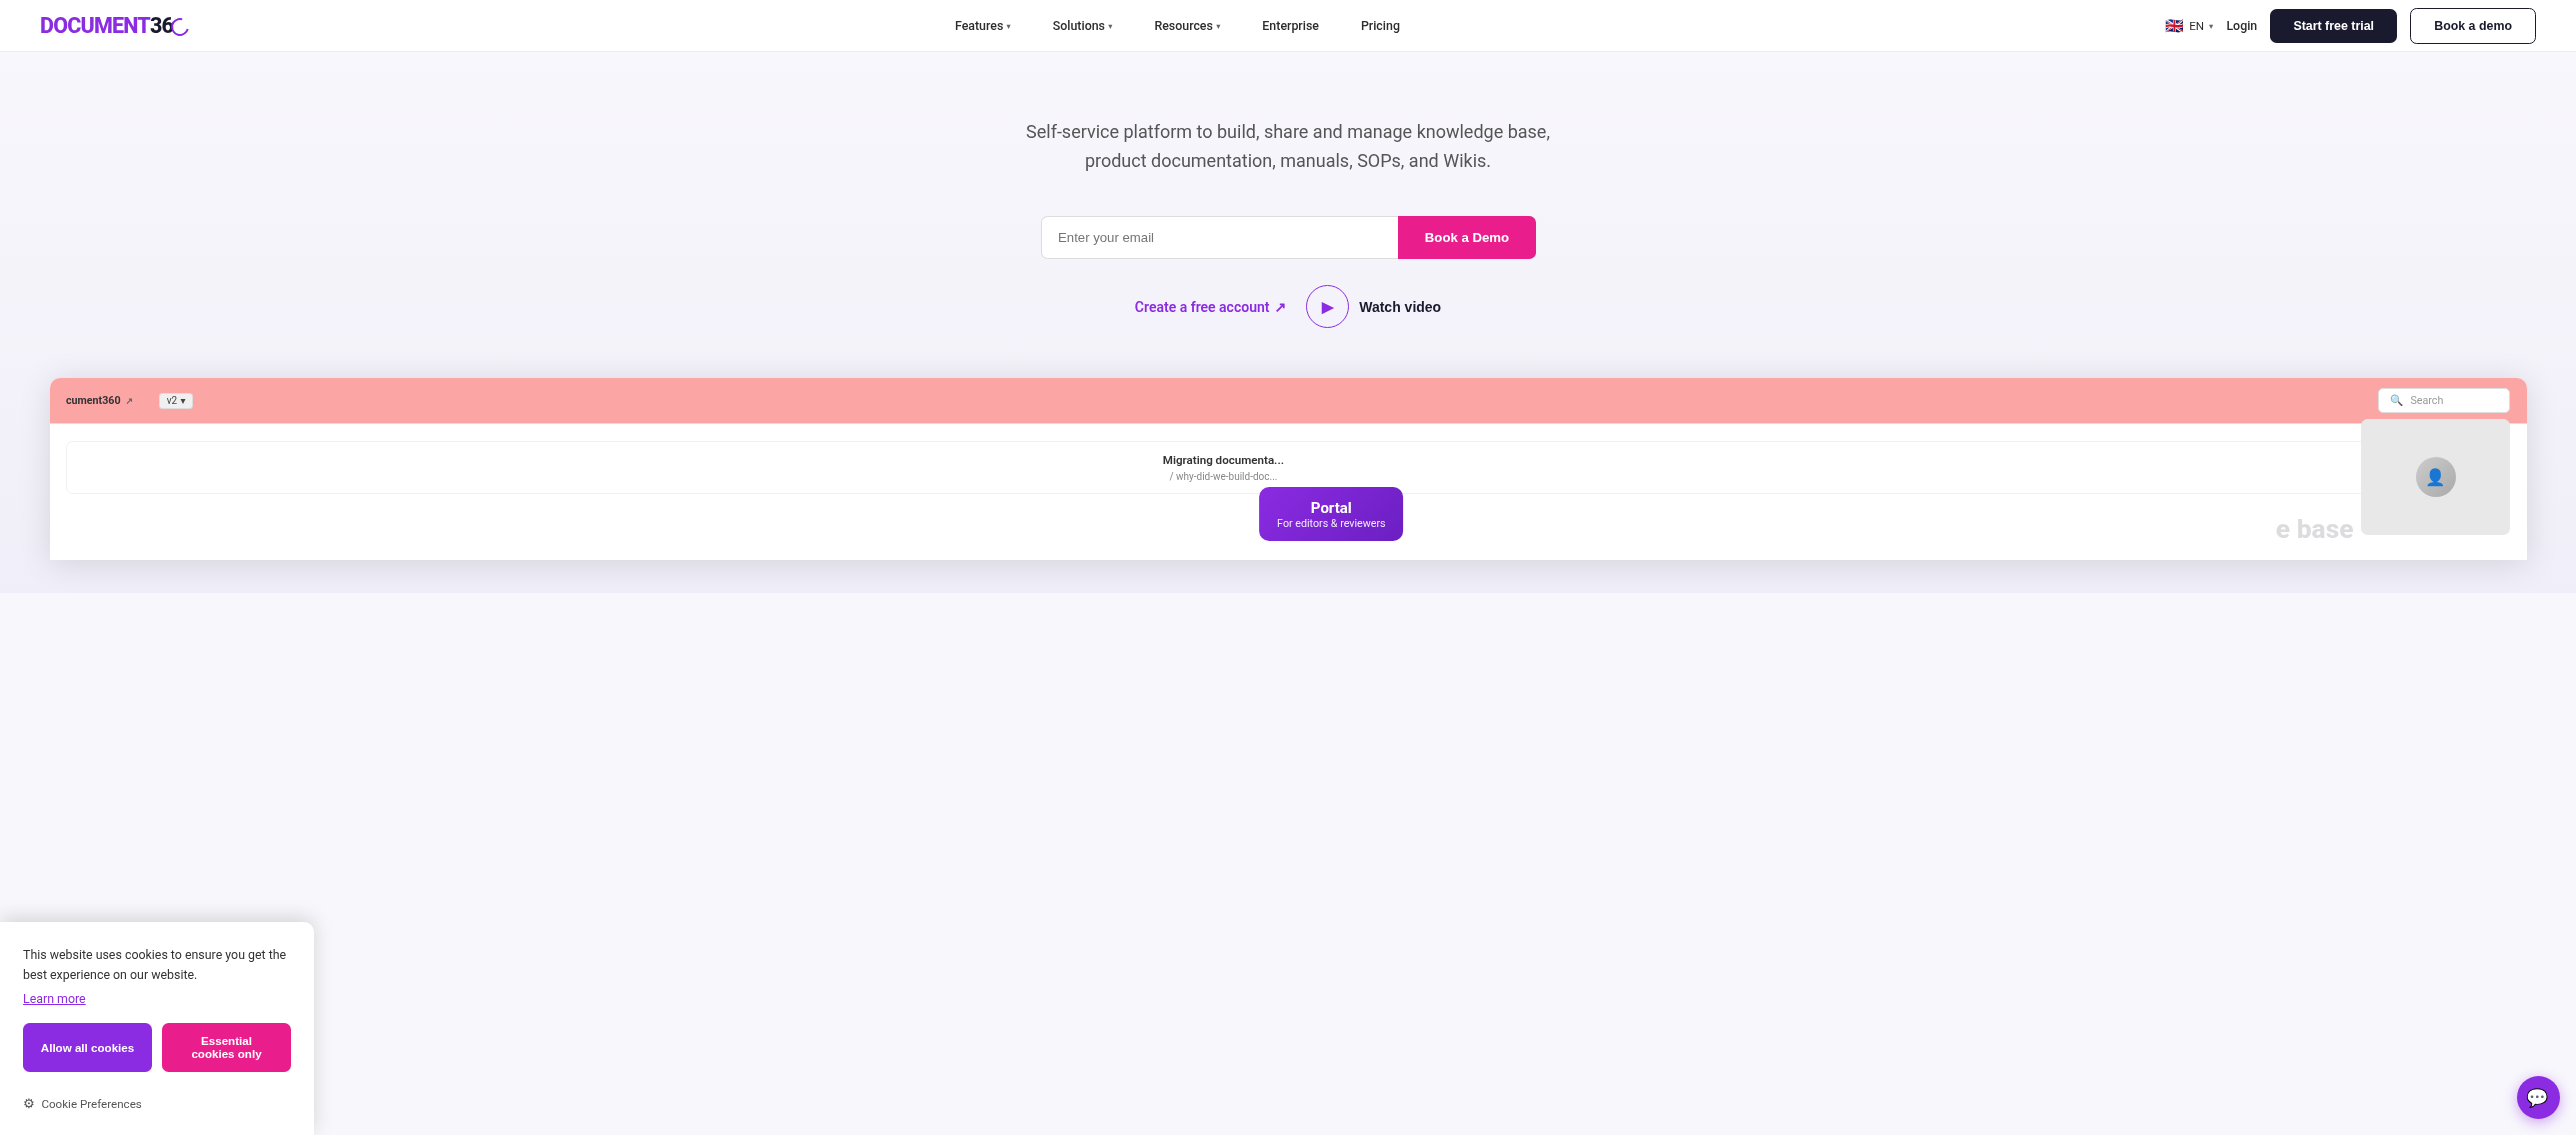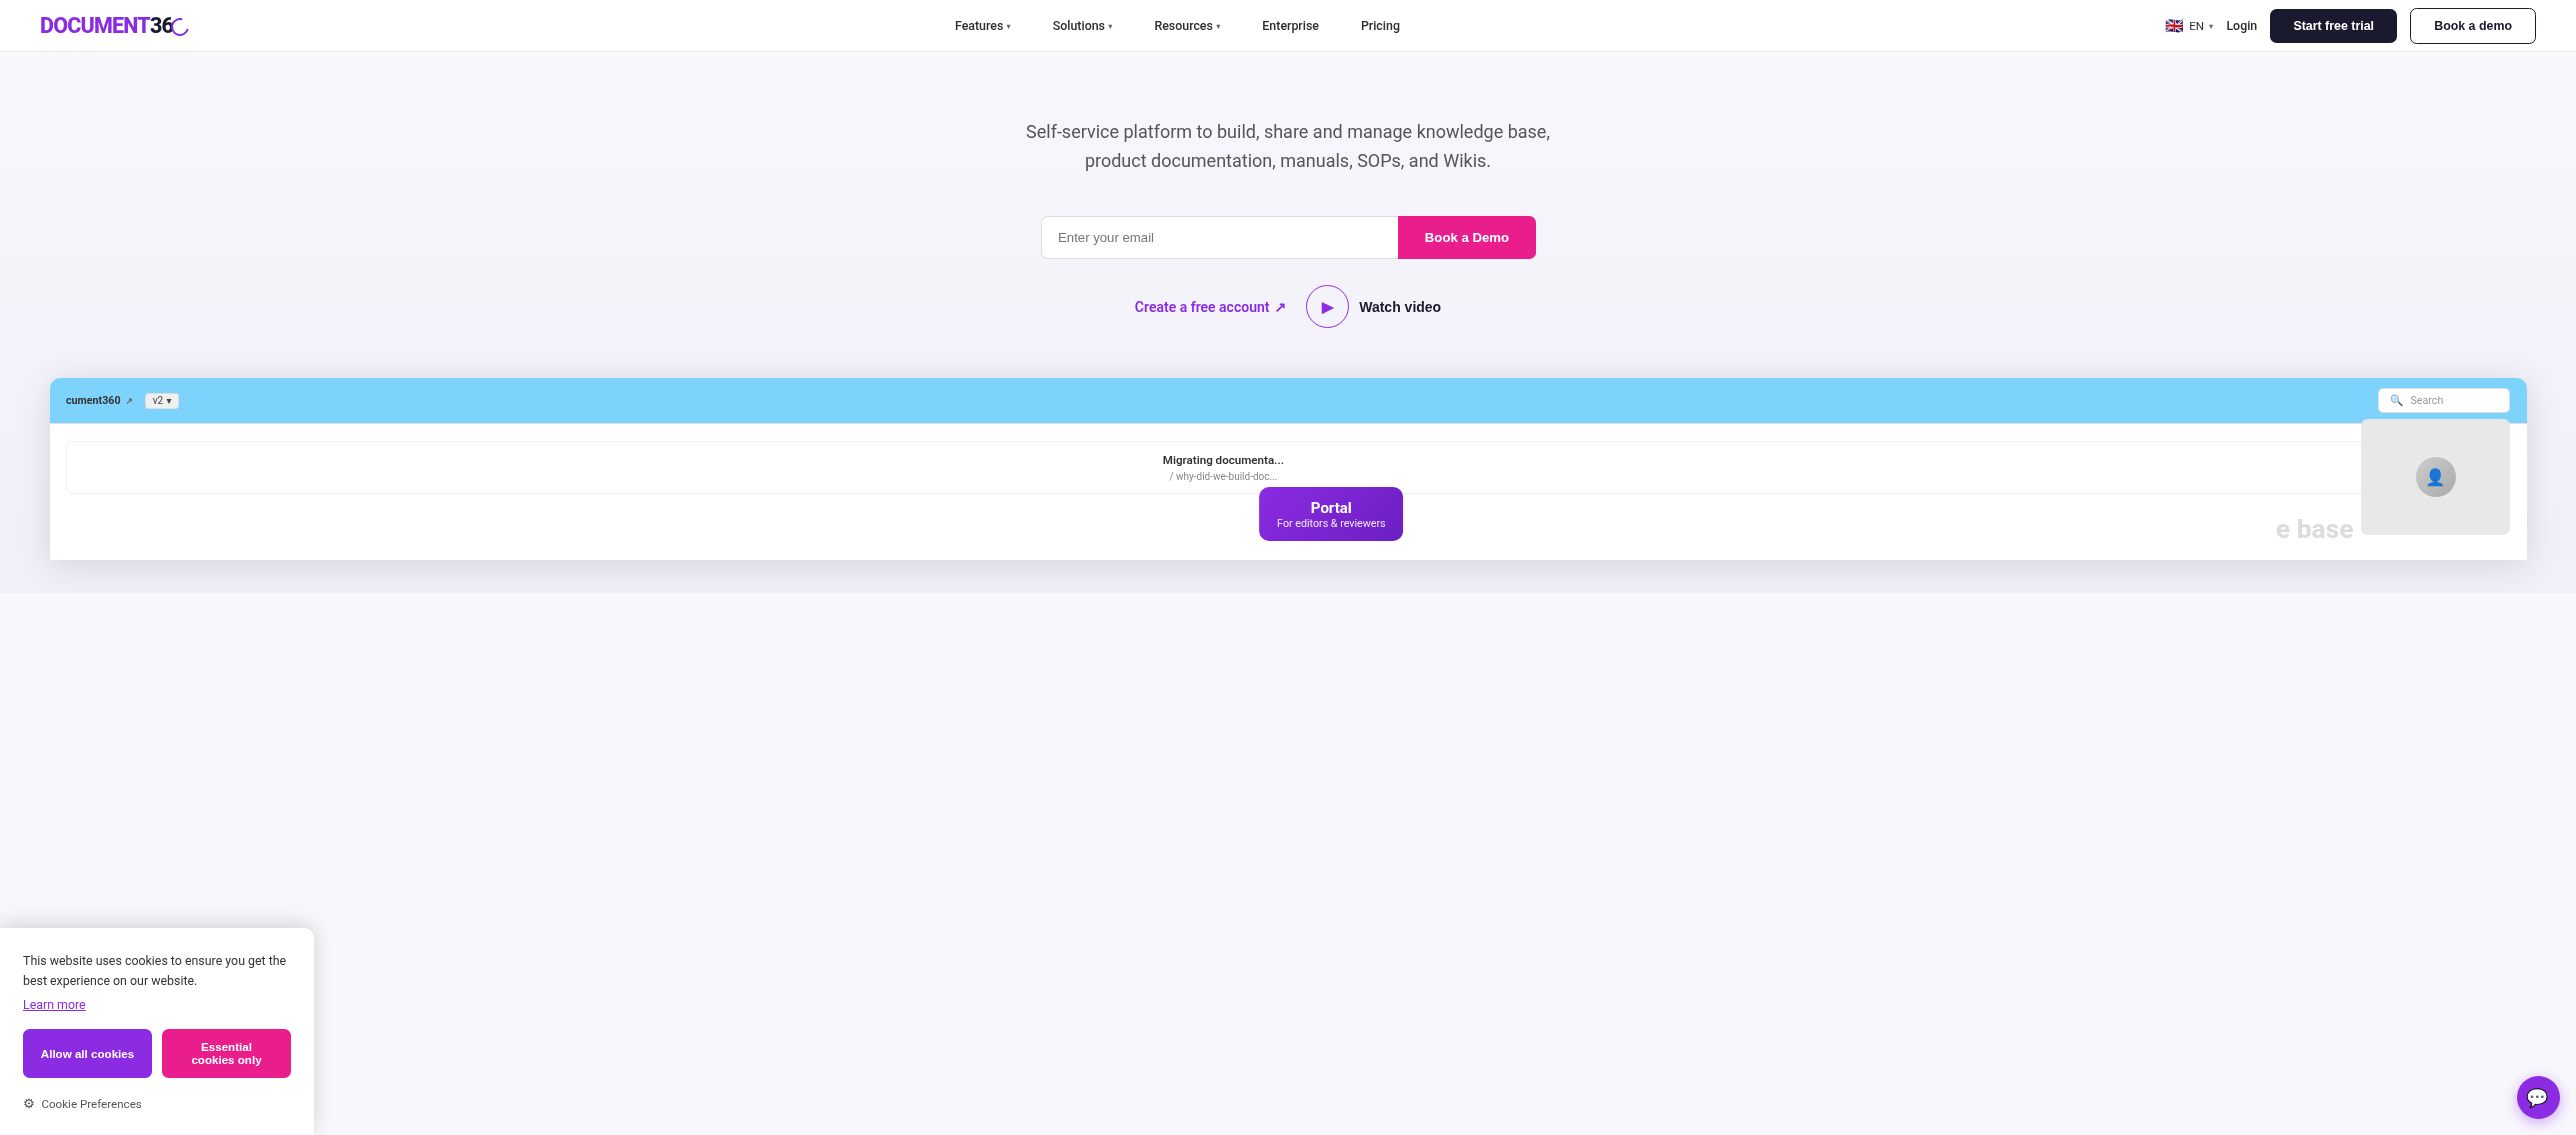--- a/index.html
+++ b/index.html
@@ -215,25 +215,25 @@
     .app-preview {
       margin: 0 33px;
       background: #fff;
       border-radius: 10px 10px 0 0;
       box-shadow: 0 3.3px 33px rgba(0,0,0,0.12);
       overflow: hidden;
       min-height: 182px;
       position: relative;
     }
     .app-bar {
-      background: #7dd3fc;
+      background: #fca5a5;
       padding: 10px 16.5px;
       display: flex;
       align-items: center;
-      gap: 12px;
+      gap: 26px;
       border-bottom: 0.8px solid #e0e0e0;
     }
     .app-bar-logo {
       font-size: 10.7px;
       font-weight: 700;
       color: #333;
       display: flex;
       align-items: center;
       gap: 5px;
     }
@@ -388,21 +388,21 @@
       color: #8b2be2;
       text-decoration: underline;
       font-size: 12.4px;
       cursor: pointer;
       display: block;
       margin-bottom: 16.5px;
     }
     .cookie-buttons {
       display: flex;
       gap: 10px;
-      margin-bottom: 18px;
+      margin-bottom: 24px;
     }
     .btn-allow-all {
       background: #8b2be2;
       color: #fff;
       border: none;
       padding: 11.6px 16.5px;
       border-radius: 6.6px;
       font-size: 11.6px;
       font-weight: 600;
       cursor: pointer;

